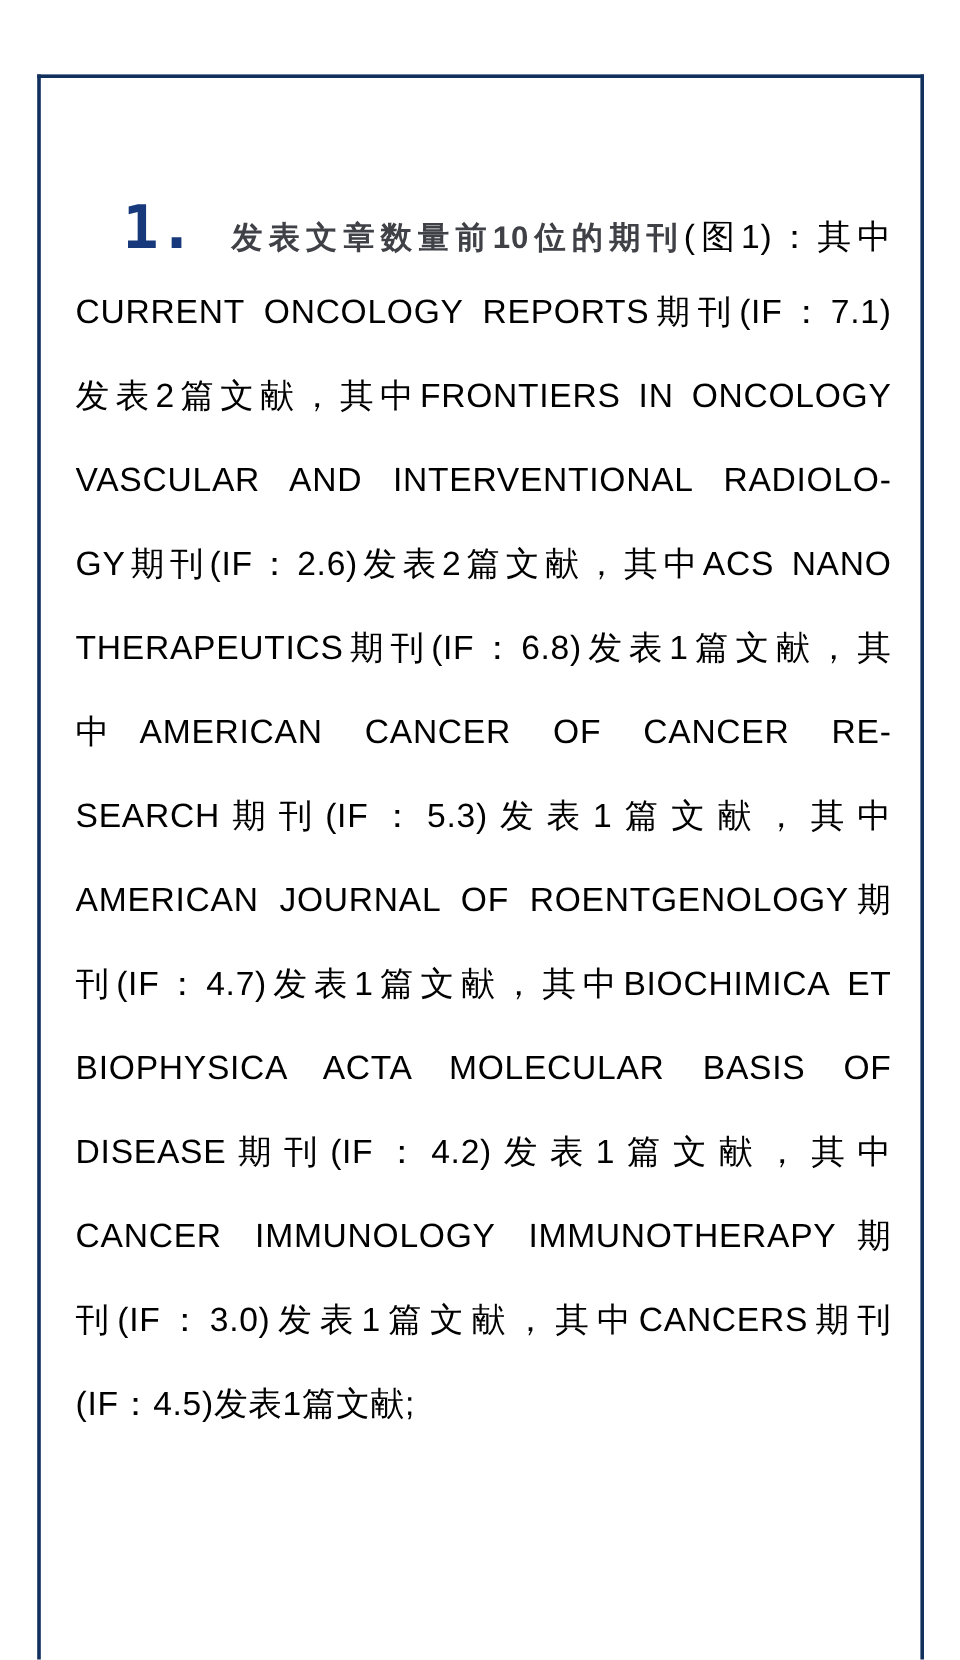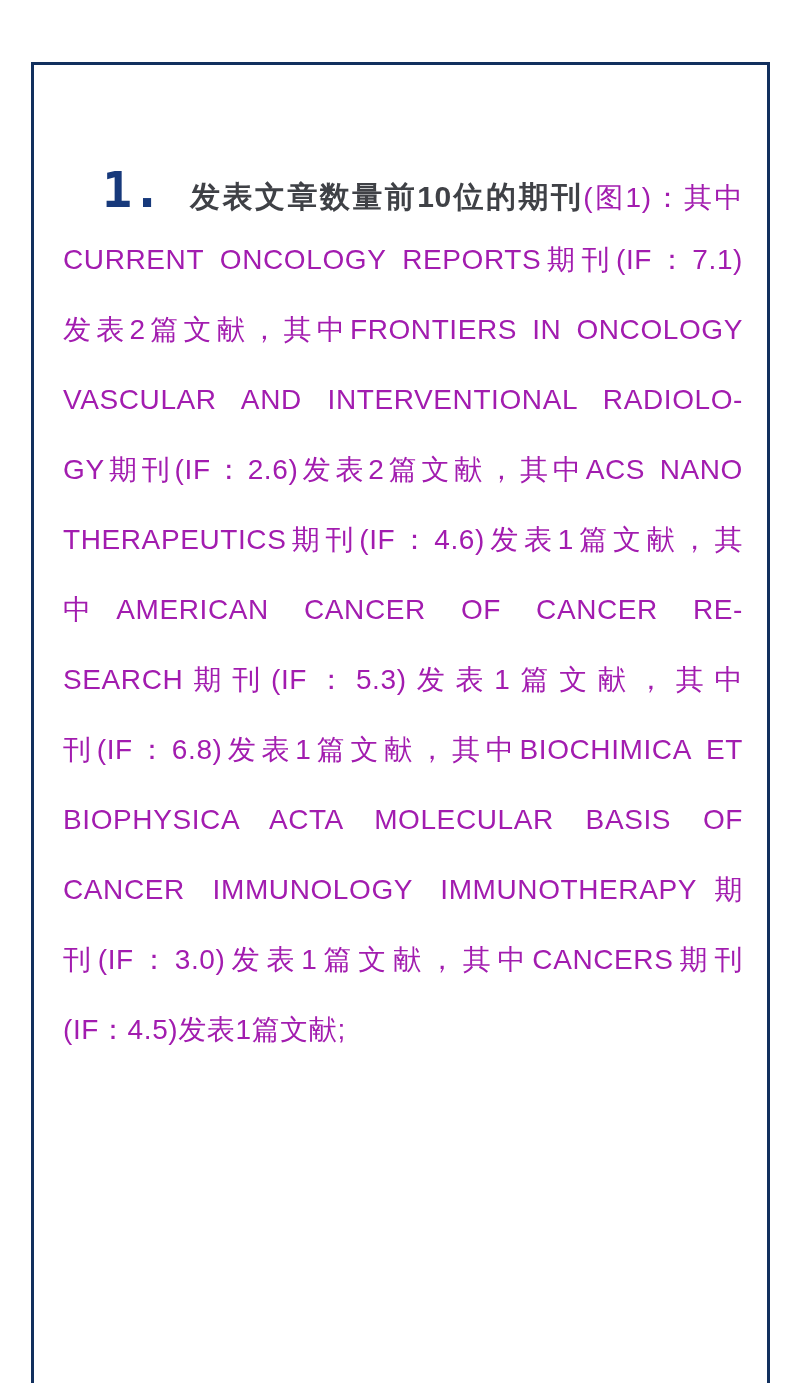--- a/index.html
+++ b/index.html
@@ -49,25 +49,25 @@
   }
   .line.first {
     text-indent: 39px;
   }
   .line.last {
     text-align: left;
     text-align-last: left;
   }
   .seg-plain {
     font-weight: 400;
-    color: #a21caf;
+    color: #000000;
   }
   .seg-bold {
     font-weight: 700;
-    font-size: 30px;
+    font-size: 26px;
     color: #3f4146;
   }
   .seg-num {
     font-family: "DejaVu Sans Mono", "Liberation Mono", monospace;
     font-weight: 700;
     font-size: 50px;
     color: #17397b;
     margin-right: 26px;
     letter-spacing: 0;
     vertical-align: baseline;
@@ -77,23 +77,25 @@
 <body>
 
 <div class="stage">
   <div class="card">
     <div class="text-block">
         <div class="line first"><span class="seg-num">1.</span><span class="seg-bold">发表文章数量前10位的期刊</span><span class="seg-plain">(图1)：其中</span></div>
         <div class="line"><span class="seg-plain">CURRENT ONCOLOGY REPORTS期刊(IF：7.1)</span></div>
         <div class="line"><span class="seg-plain">发表2篇文献，其中FRONTIERS IN ONCOLOGY</span></div>
         <div class="line"><span class="seg-plain">VASCULAR AND INTERVENTIONAL RADIOLO-</span></div>
         <div class="line"><span class="seg-plain">GY期刊(IF：2.6)发表2篇文献，其中ACS NANO</span></div>
-        <div class="line"><span class="seg-plain">THERAPEUTICS期刊(IF：4.6)发表1篇文献，其</span></div>
+        <div class="line"><span class="seg-plain">THERAPEUTICS期刊(IF：6.8)发表1篇文献，其</span></div>
         <div class="line"><span class="seg-plain">中AMERICAN CANCER OF CANCER RE-</span></div>
         <div class="line"><span class="seg-plain">SEARCH期刊(IF：5.3)发表1篇文献，其中</span></div>
-        <div class="line"><span class="seg-plain">刊(IF：6.8)发表1篇文献，其中BIOCHIMICA ET</span></div>
+        <div class="line"><span class="seg-plain">AMERICAN JOURNAL OF ROENTGENOLOGY期</span></div>
+        <div class="line"><span class="seg-plain">刊(IF：4.7)发表1篇文献，其中BIOCHIMICA ET</span></div>
         <div class="line"><span class="seg-plain">BIOPHYSICA ACTA MOLECULAR BASIS OF</span></div>
+        <div class="line"><span class="seg-plain">DISEASE期刊(IF：4.2)发表1篇文献，其中</span></div>
         <div class="line"><span class="seg-plain">CANCER IMMUNOLOGY IMMUNOTHERAPY期</span></div>
         <div class="line"><span class="seg-plain">刊(IF：3.0)发表1篇文献，其中CANCERS期刊</span></div>
         <div class="line last"><span class="seg-plain">(IF：4.5)发表1篇文献;</span></div>
       </div>
   </div>
 </div>
 
 </body></html>

